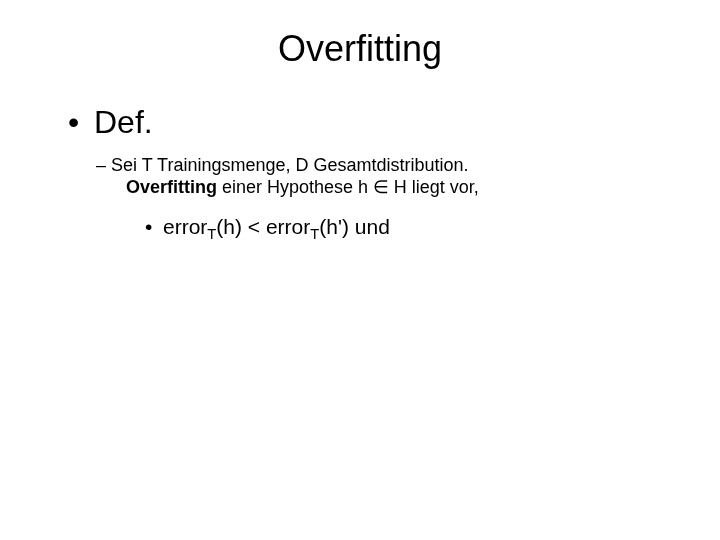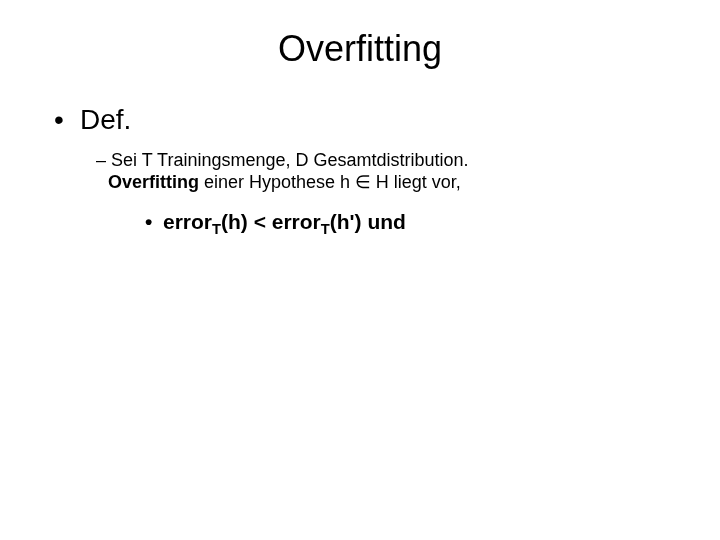--- a/index.html
+++ b/index.html
@@ -19,22 +19,22 @@
     padding: 20px 40px 20px 40px;
   }
   .title {
     text-align: center;
     font-size: 36px;
     font-weight: 400;
     margin-top: 8px;
     margin-bottom: 34px;
   }
   .level1 {
-    font-size: 28px;
-    margin-left: 14px;
+    font-size: 32px;
+    margin-left: 28px;
     margin-bottom: 14px;
   }
   .level1 .bullet {
     display: inline-block;
     width: 26px;
   }
   .level2 {
     font-size: 18px;
     margin-left: 56px;
     margin-right: 30px;
@@ -42,27 +42,26 @@
     margin-bottom: 14px;
   }
   .level2 .dash {
     display: inline-block;
   }
   .level2 .text {
     display: inline;
   }
   .level2-cont {
     display: block;
-    margin-left: 12px;
+    margin-left: 30px;
   }
   .level3 {
     font-size: 21px;
     margin-left: 105px;
     line-height: 1.35;
-    font-weight: bold;
   }
   .level3 .dot {
     display: inline-block;
     width: 18px;
   }
   .bold {
     font-weight: 700;
   }
   sub {
     font-size: 0.7em;

